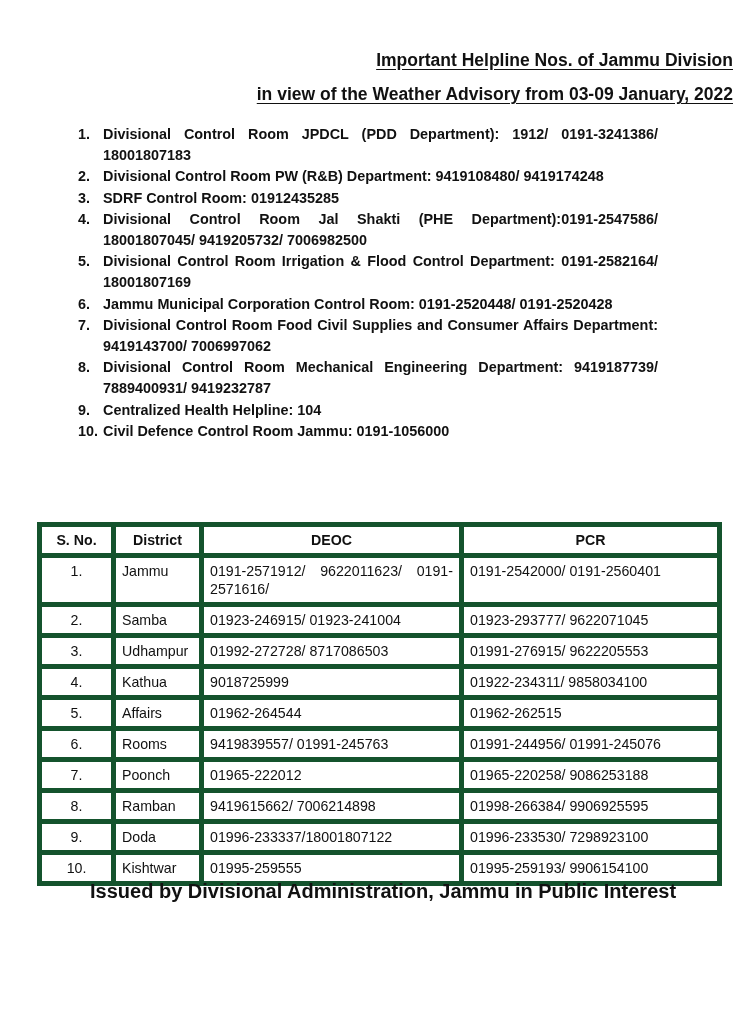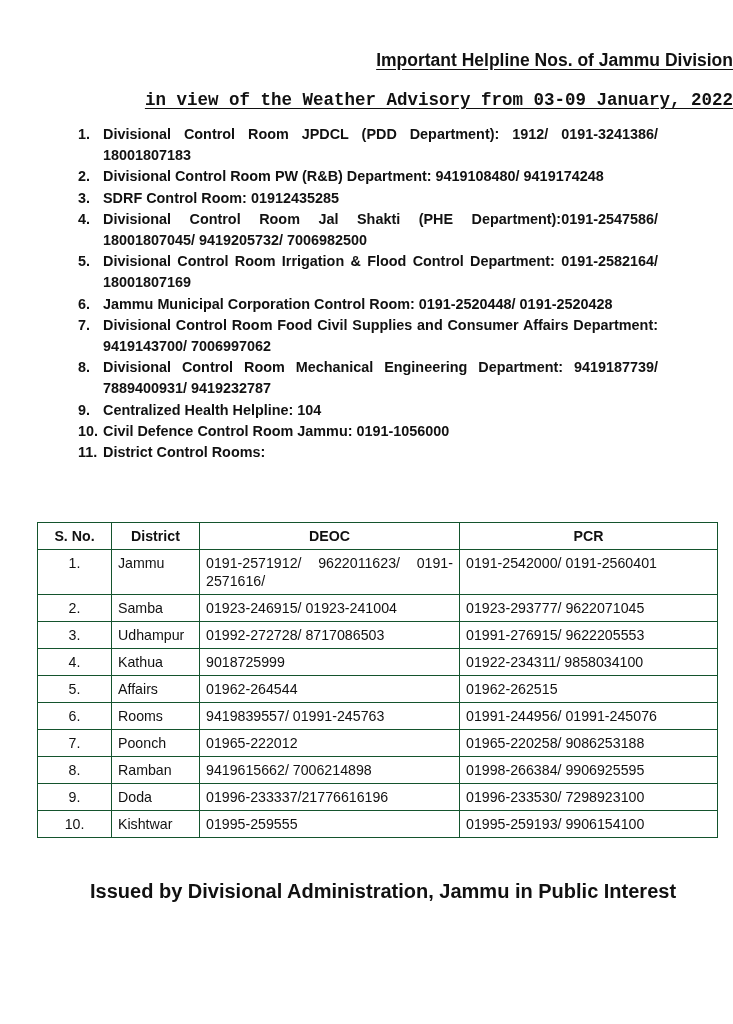--- a/index.html
+++ b/index.html
@@ -20,21 +20,21 @@
       left: 0;
       width: 733px;
       text-align: right;
       font-weight: bold;
       font-size: 17.5px;
       text-decoration: underline;
       text-underline-offset: 3px;
       letter-spacing: 0;
     }
     .title-1 { top: 50px; }
-    .title-2 { top: 90px; font-family: Liberation Mono, monospace; }
+    .title-2 { top: 84px; }
     .helpline-list {
       position: absolute;
       left: 78px;
       top: 124px;
       width: 580px;
       margin: 0;
       padding: 0;
       list-style: none;
       font-weight: bold;
       font-size: 14.4px;
@@ -57,21 +57,21 @@
       position: absolute;
       left: 37px;
       top: 522px;
       width: 680px;
       border-collapse: collapse;
       font-size: 14.2px;
       table-layout: fixed;
     }
     .district-table th,
     .district-table td {
-      border: 1px solid #14532d;
+      border: 5px solid #14532d;
       padding: 0 6px;
       vertical-align: top;
       line-height: 18px;
     }
     .district-table th {
       font-weight: bold;
       text-align: center;
       height: 26px;
       vertical-align: middle;
     }
@@ -137,24 +137,20 @@
     <span class="helpline-num">8.</span>
     <span class="helpline-text">Divisional Control Room Mechanical Engineering Department: 9419187739/ 7889400931/ 9419232787</span>
   </li>
   <li class="helpline-item">
     <span class="helpline-num">9.</span>
     <span class="helpline-text">Centralized Health Helpline: 104</span>
   </li>
   <li class="helpline-item">
     <span class="helpline-num">10.</span>
     <span class="helpline-text">Civil Defence Control Room Jammu: 0191-1056000</span>
-  </li>
-  <li class="helpline-item">
-    <span class="helpline-num">11.</span>
-    <span class="helpline-text">District Control Rooms:</span>
   </li>
 </ol>
 
 <table class="district-table">
   <colgroup>
     <col class="col-sno">
     <col class="col-district">
     <col class="col-deoc">
     <col class="col-pcr">
   </colgroup>
@@ -211,21 +207,21 @@
     </tr>
     <tr>
       <td class="sno">8.</td>
       <td>Ramban</td>
       <td>9419615662/ 7006214898</td>
       <td>01998-266384/ 9906925595</td>
     </tr>
     <tr>
       <td class="sno">9.</td>
       <td>Doda</td>
-      <td>01996-233337/21776616196</td>
+      <td>01996-233337/18001807122</td>
       <td>01996-233530/ 7298923100</td>
     </tr>
     <tr>
       <td class="sno">10.</td>
       <td>Kishtwar</td>
       <td>01995-259555</td>
       <td>01995-259193/ 9906154100</td>
     </tr>
   </tbody>
 </table>

